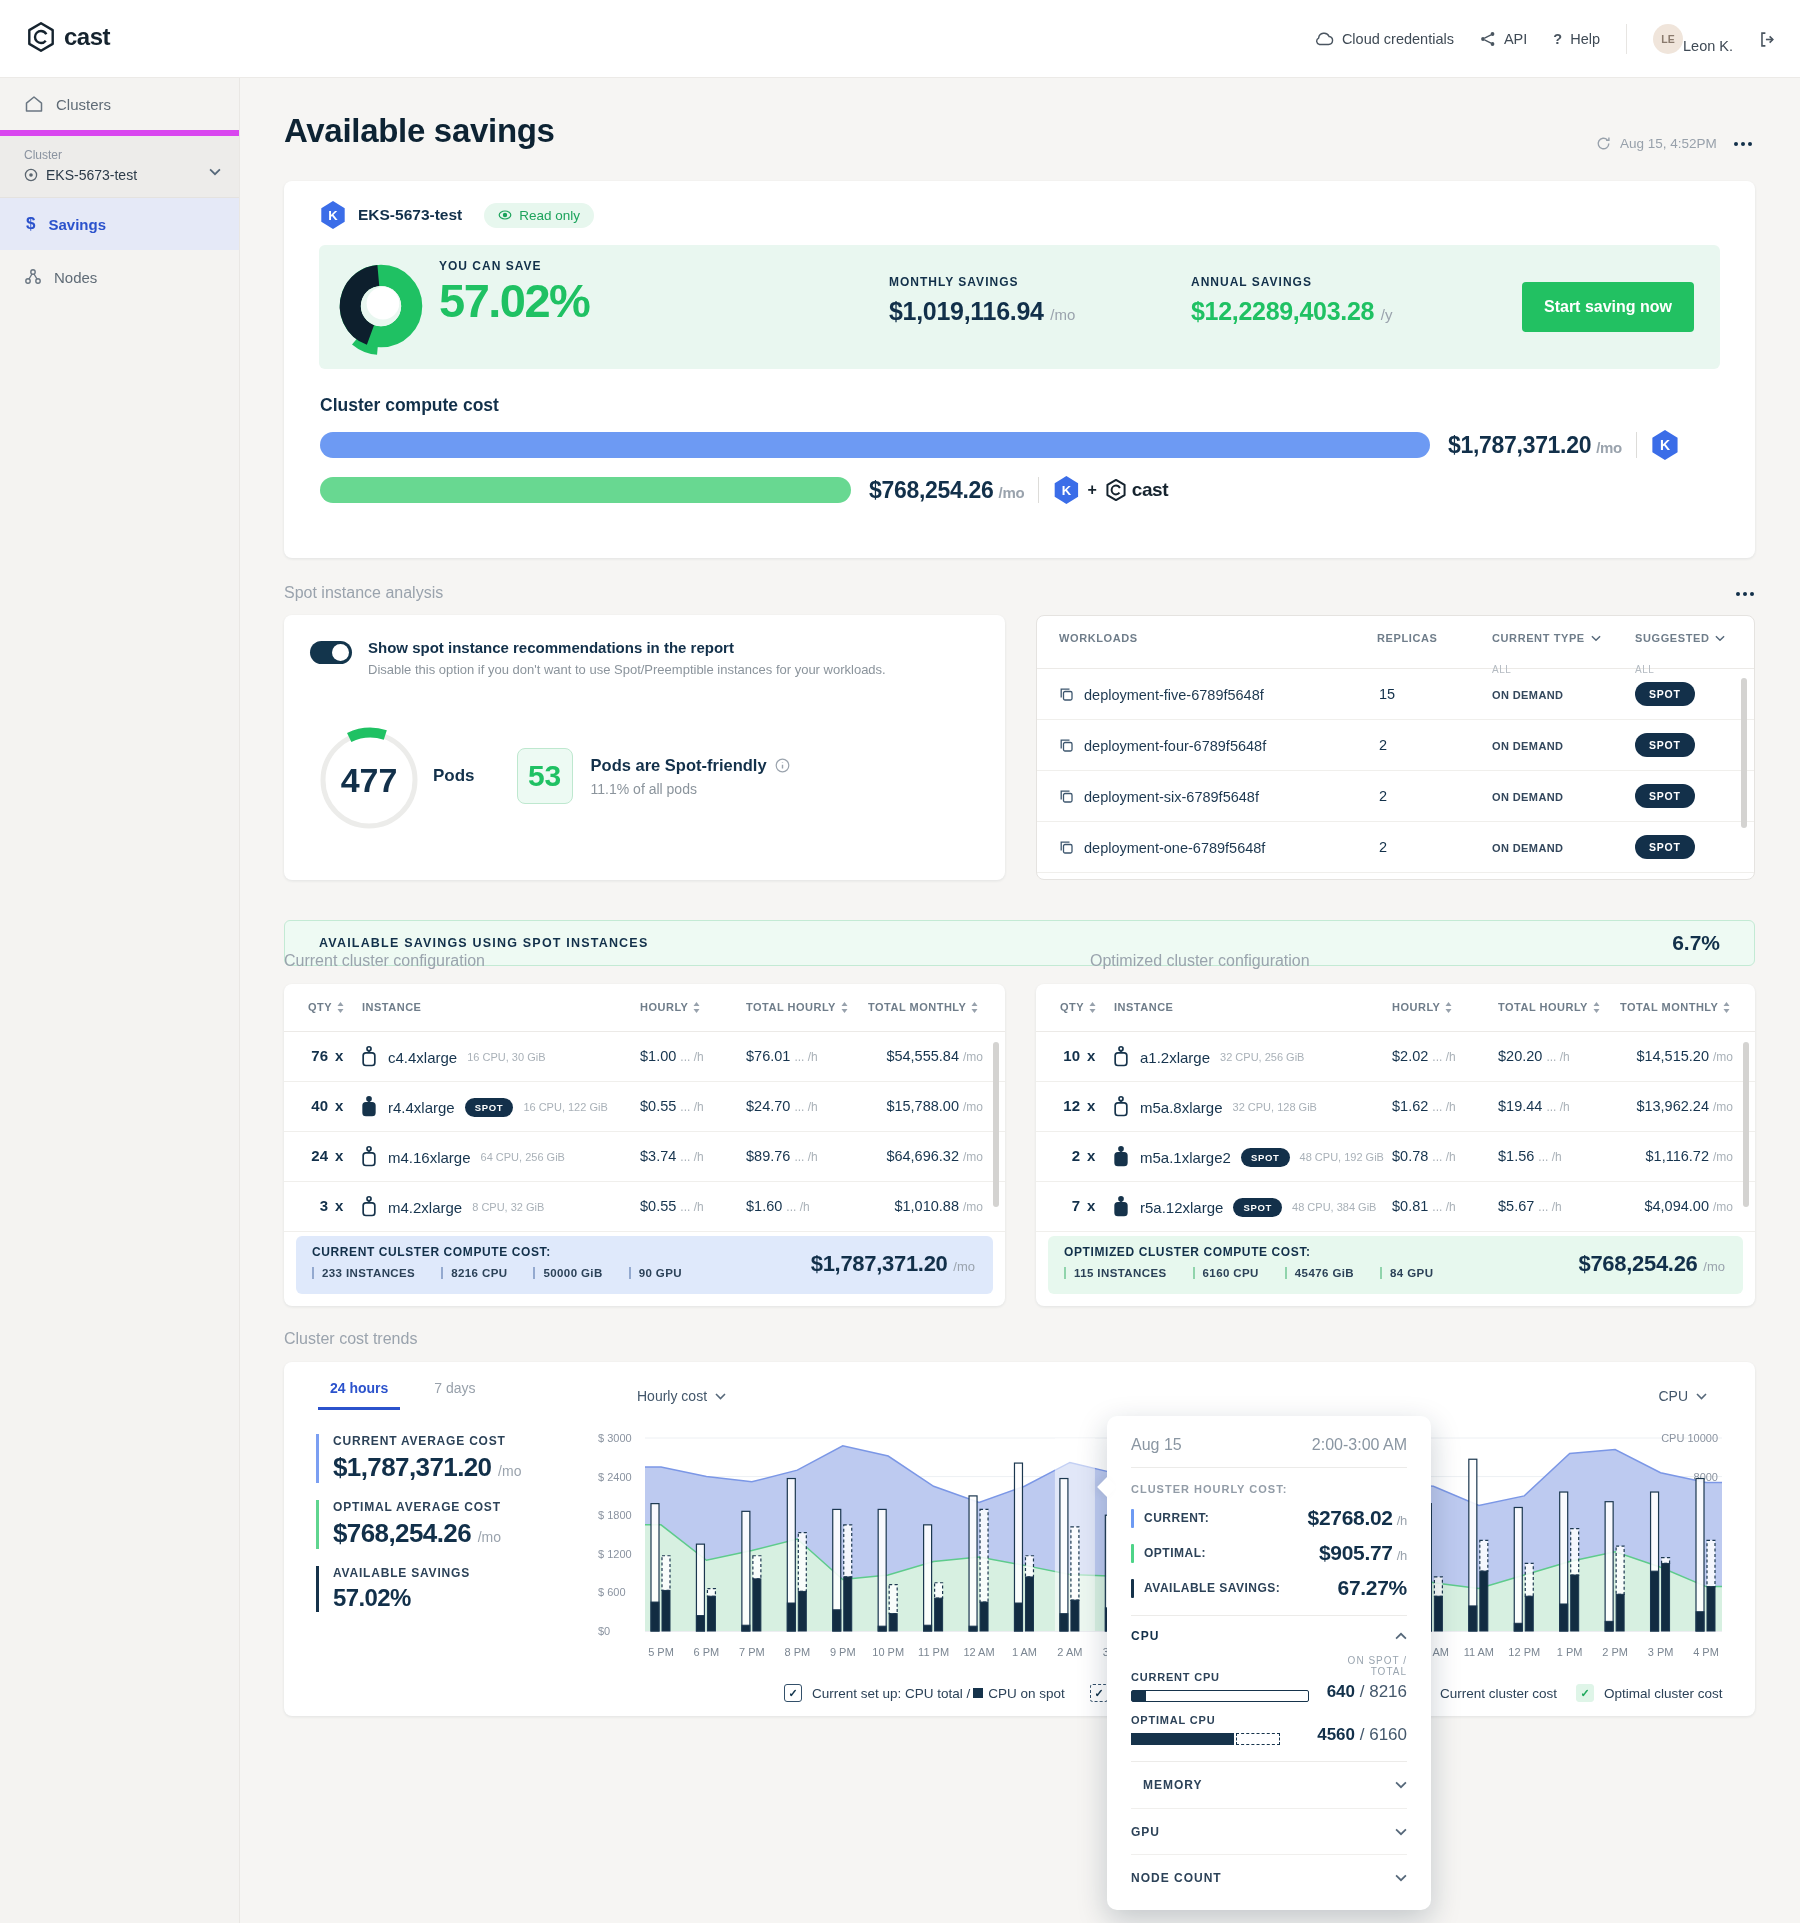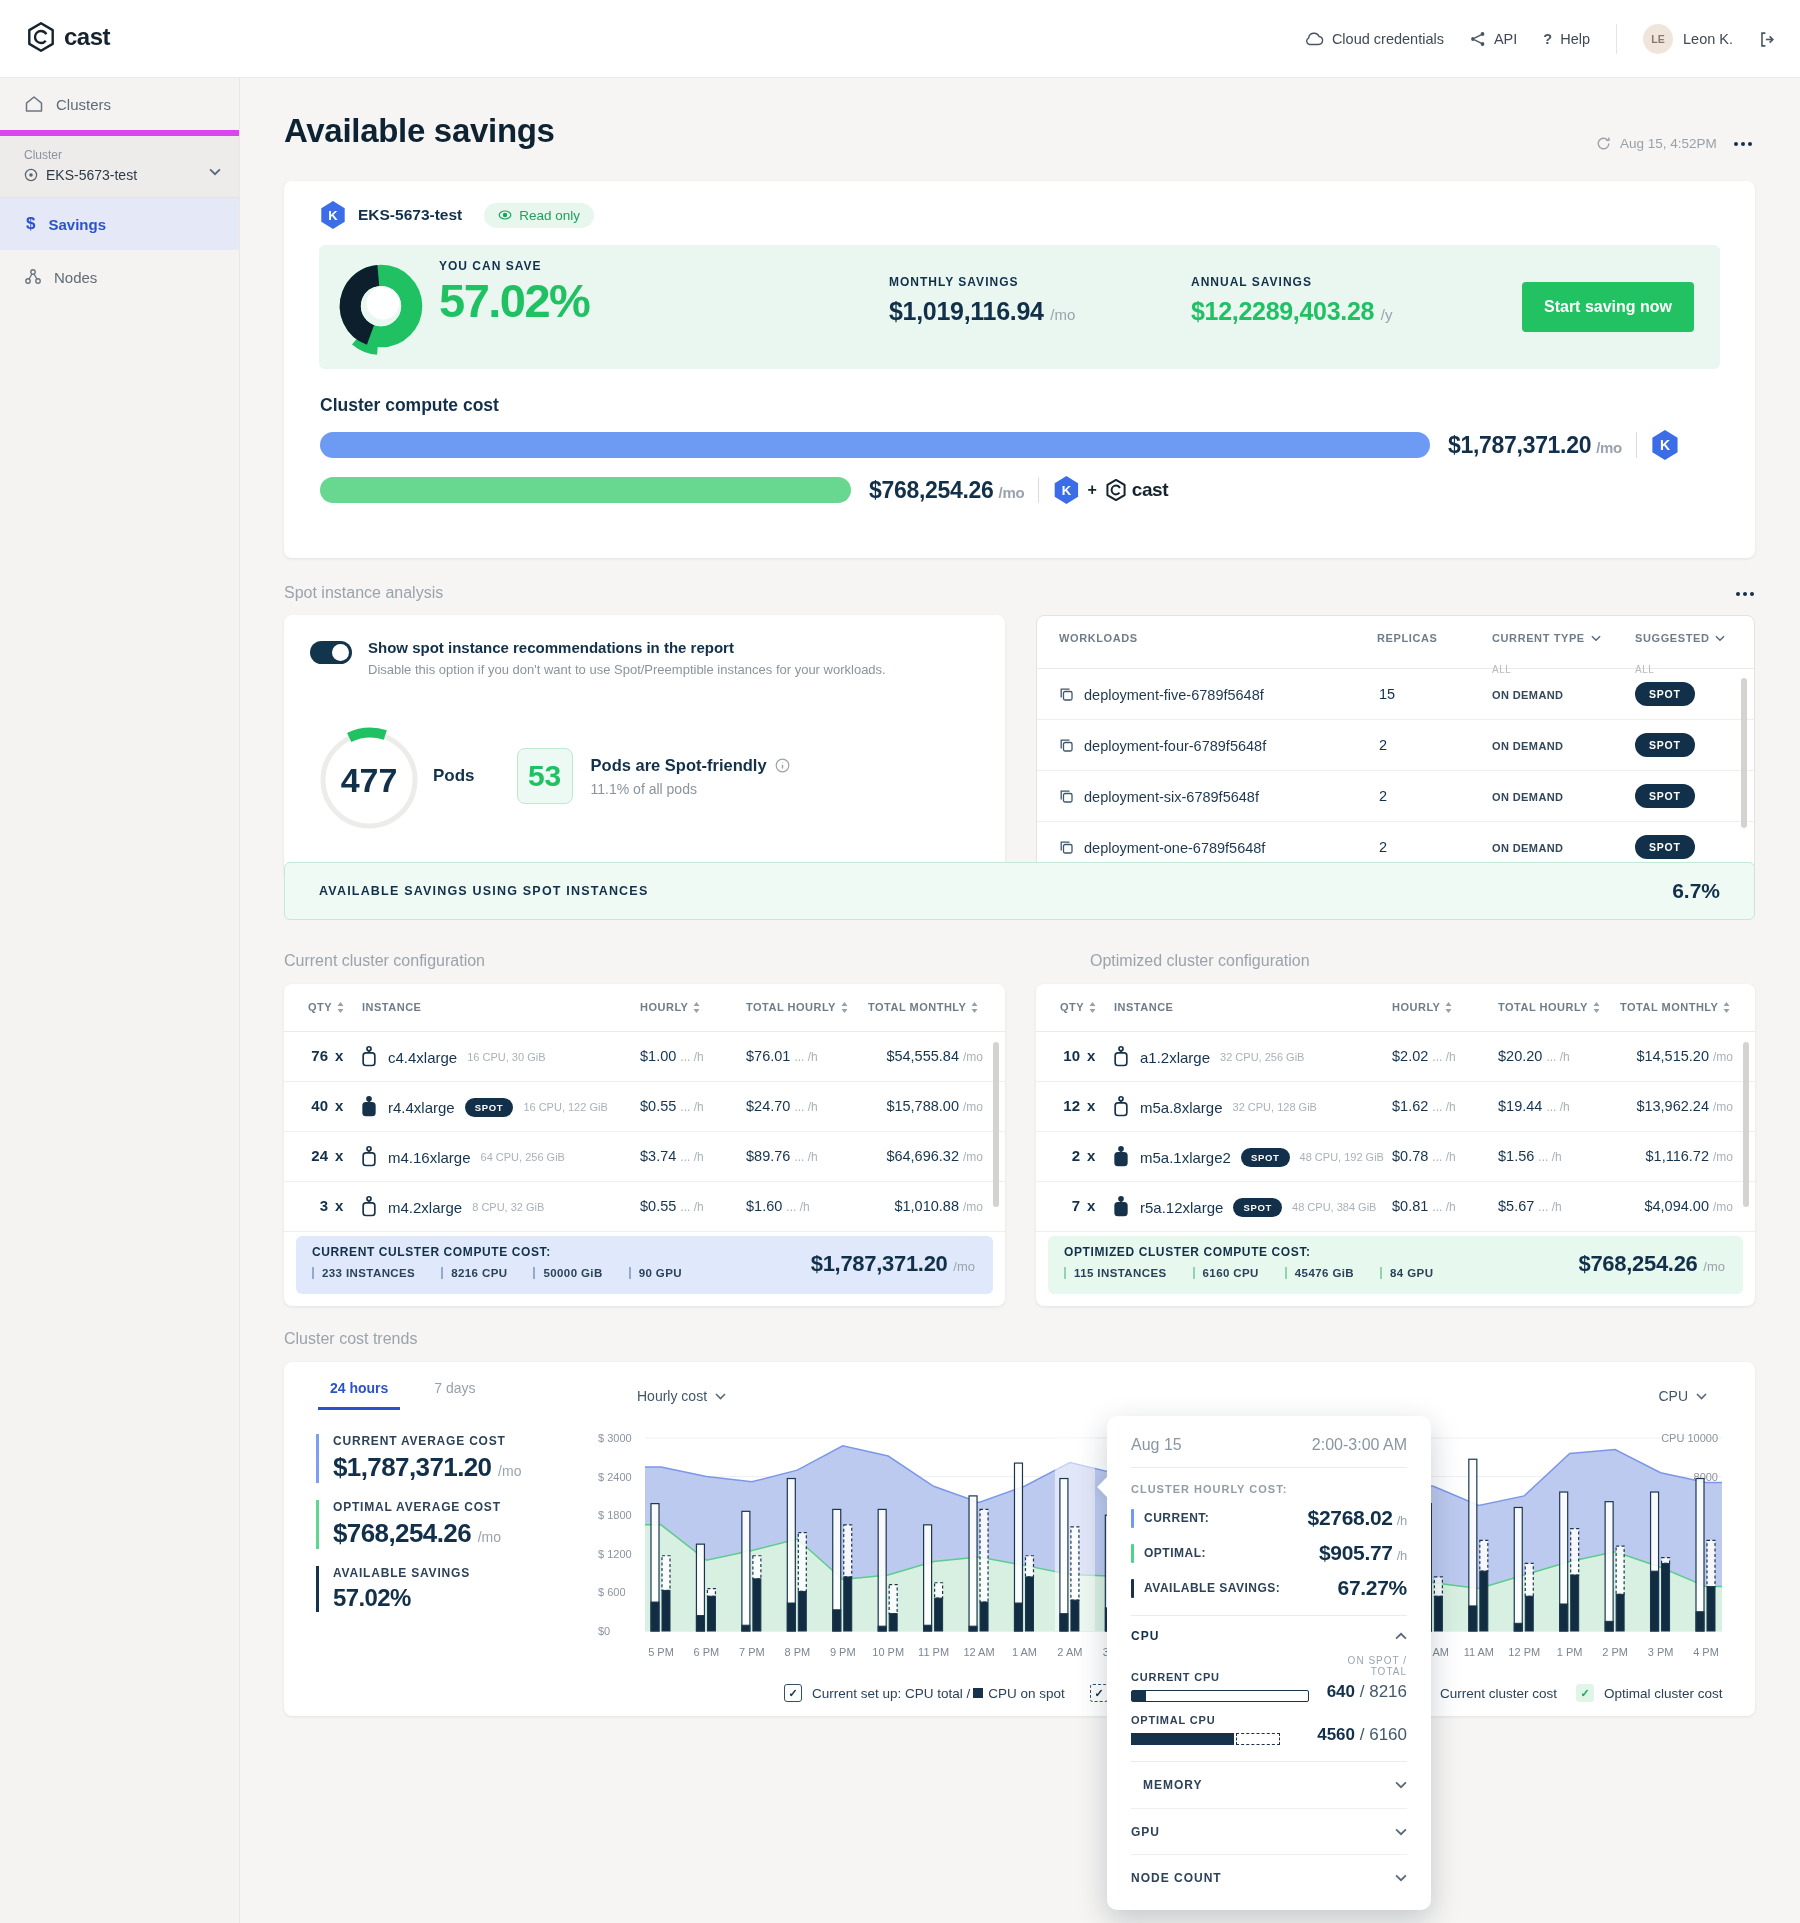--- a/index.html
+++ b/index.html
@@ -8,21 +8,21 @@
   .card { position:absolute; background:#fff; border-radius:8px; box-shadow:0 1px 3px rgba(20,40,60,.09); }
 
   
   .topbar { position:absolute; left:0; top:0; width:1800px; height:78px; background:#fff; border-bottom:1px solid #eceae7; z-index:20; }
   .logo-wrap { position:absolute; left:26px; top:22px; display:flex; align-items:center; gap:8px; }
   .logo-text { font-size:24px; font-weight:700; color:#15232e; letter-spacing:-0.5px; }
   .top-right { position:absolute; right:24px; top:0; height:78px; display:flex; align-items:center; gap:26px; }
   .nav-item { display:flex; align-items:center; gap:8px; font-size:14.5px; color:#3f4a55; cursor:pointer; }
   .top-div { width:1px; height:30px; background:#e7e5e2; }
   .avatar { width:30px; height:30px; border-radius:50%; background:#f0e5db; color:#8a7a6d; font-size:10.5px; font-weight:700; display:flex; align-items:center; justify-content:center; }
-  .user-wrap { display:flex; align-items:center; gap:10px; }
+  .user-wrap { display:flex; align-items:flex-end; }
 
   
   .sidebar { position:absolute; left:0; top:78px; bottom:0; width:240px; background:#f4f3f1; border-right:1px solid #e9e7e4; z-index:10; }
   .side-item { height:58px; display:flex; align-items:center; gap:12px; padding-left:24px; font-size:15px; color:#5f6b76; border-bottom:6px solid #d946ef; cursor:pointer; }
   .cluster-block { background:#edecea; border-bottom:1px solid #e4e2df; padding:12px 16px 14px 24px; position:relative; cursor:pointer; }
   .cluster-small { font-size:12px; color:#8a93a0; }
   .cluster-name-row { display:flex; align-items:center; gap:8px; margin-top:5px; font-size:14px; color:#2c3b49; }
   .cluster-chev { position:absolute; right:18px; top:26px; }
   .side-sel { height:52px; background:#e5e9f7; color:#2b52cc; display:flex; align-items:center; gap:13px; padding-left:26px; font-size:15px; font-weight:600; cursor:pointer; }
   .dollar-ic { font-size:17px; font-weight:700; color:#2b52cc; }
@@ -91,21 +91,21 @@
   .wl-row { position:relative; height:51px; border-bottom:1px solid #f0efec; }
   .wl-name-cell { position:absolute; left:22px; top:0; height:51px; display:flex; align-items:center; gap:10px; }
   .wl-name { font-size:14.5px; color:#1d3850; }
   .wl-rep { position:absolute; left:342px; top:17px; font-size:14.5px; color:#12304a; }
   .wl-cur { position:absolute; left:455px; top:20px; font-size:11px; font-weight:700; color:#33475c; letter-spacing:0.4px; }
   .wl-sug { position:absolute; left:598px; top:13px; }
   .spot-pill { background:#13304a; color:#fff; font-size:10.5px; font-weight:700; letter-spacing:0.8px; padding:6px 14px; border-radius:13px; display:inline-block; }
   .scrollbar { position:absolute; width:6px; border-radius:3px; background:#d4d3d1; }
 
   
-  .banner { position:absolute; left:284px; top:862px; width:1471px; height:58px; background:#eefaf3; border:1px solid #c3ead4; border-radius:6px; display:flex; align-items:center; justify-content:space-between; padding:0 34px; }
+  .banner { position:absolute; left:284px; top:920px; width:1471px; height:46px; background:#eefaf3; border:1px solid #c3ead4; border-radius:6px; display:flex; align-items:center; justify-content:space-between; padding:0 34px; }
   .banner-lbl { font-size:12.5px; font-weight:700; color:#12304a; letter-spacing:1.2px; }
   .banner-val { font-size:21px; font-weight:800; color:#12304a; }
 
   
   .cfg-card { overflow:hidden; }
   .cfg-head { position:relative; height:48px; border-bottom:1px solid #eceae7; }
   .cfg-h { position:absolute; top:17px; font-size:11px; font-weight:700; color:#6f7d8a; letter-spacing:0.5px; display:flex; gap:5px; align-items:center; }
   .cfg-row { position:relative; height:50px; border-bottom:1px solid #f0efec; }
   .cfg-qty { position:absolute; left:18px; top:15px; width:52px; font-size:15px; font-weight:700; color:#12304a; }
   .cfg-qty .qn { display:inline-block; width:26px; text-align:right; margin-right:7px; }

